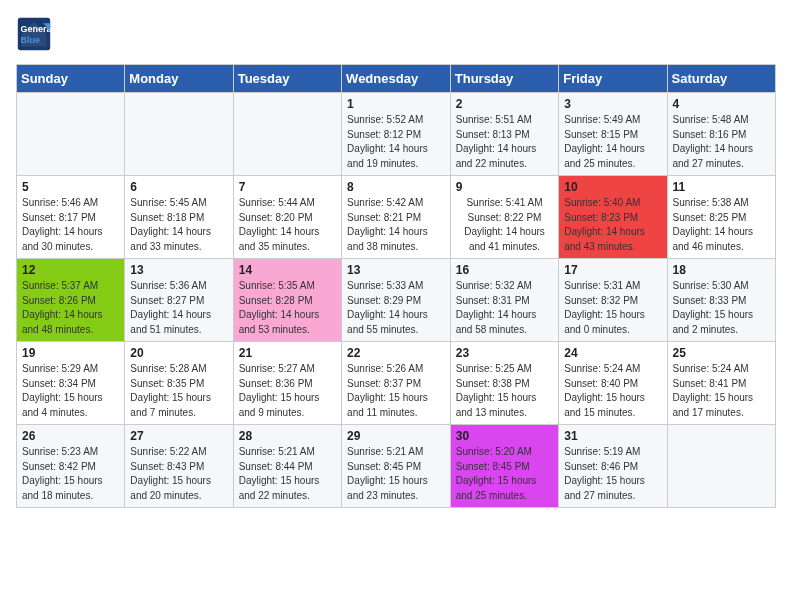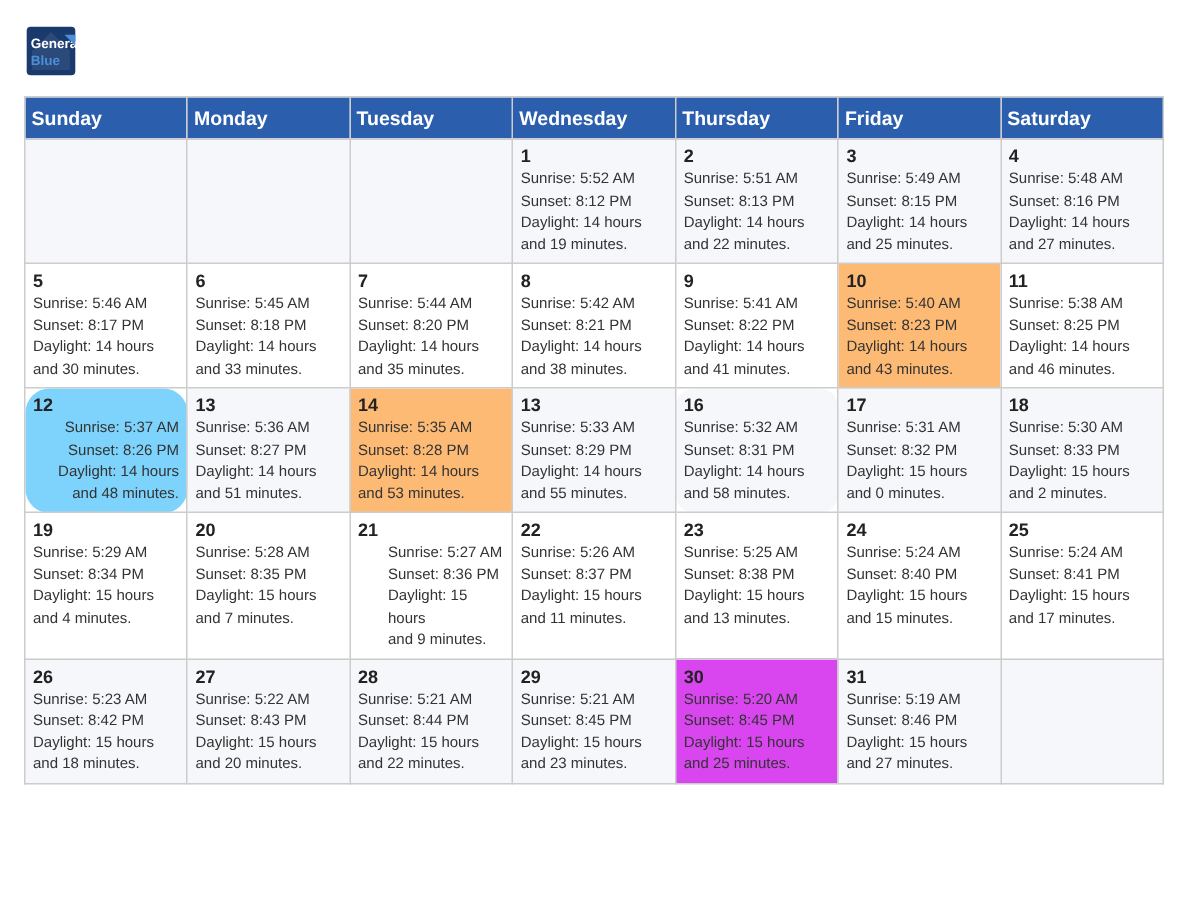--- a/index.html
+++ b/index.html
@@ -171,56 +171,56 @@
         </td>
         <td style="background: rgb(255, 255, 255);">
           <span class="day-num">8</span>
           <div class="day-info" style="white-space: pre-line;">Sunrise: 5:42 AM
 Sunset: 8:21 PM
 Daylight: 14 hours
 and 38 minutes.</div>
         </td>
         <td style="background: rgb(255, 255, 255);">
           <span class="day-num">9</span>
-          <div class="day-info" style="white-space: pre-line;">Sunrise: 5:41 AM
+          <div class="day-info" style="white-space: pre-line; text-align: center;">Sunrise: 5:41 AM
 Sunset: 8:22 PM
 Daylight: 14 hours
 and 41 minutes.</div>
         </td>
-        <td style="background: #fdba74; margin-left: 28px;">
+        <td style="background: #ef4444; margin-left: 28px;">
           <span class="day-num">10</span>
           <div class="day-info" style="white-space: pre-line;">Sunrise: 5:40 AM
 Sunset: 8:23 PM
 Daylight: 14 hours
 and 43 minutes.</div>
         </td>
         <td style="background: rgb(255, 255, 255);">
           <span class="day-num">11</span>
           <div class="day-info" style="white-space: pre-line;">Sunrise: 5:38 AM
 Sunset: 8:25 PM
 Daylight: 14 hours
 and 46 minutes.</div>
         </td>
       </tr>
       <tr>
-        <td style="background: #7dd3fc; border-radius: 16px;">
+        <td style="background: #84cc16;">
           <span class="day-num">12</span>
-          <div class="day-info" style="white-space: pre-line; text-align: right;">Sunrise: 5:37 AM
+          <div class="day-info" style="white-space: pre-line;">Sunrise: 5:37 AM
 Sunset: 8:26 PM
 Daylight: 14 hours
 and 48 minutes.</div>
         </td>
         <td style="background: rgb(245, 247, 250);">
           <span class="day-num">13</span>
           <div class="day-info" style="white-space: pre-line;">Sunrise: 5:36 AM
 Sunset: 8:27 PM
 Daylight: 14 hours
 and 51 minutes.</div>
         </td>
-        <td style="background: #fdba74; margin-top: 15px;">
+        <td style="background: #f9a8d4; margin-top: 15px;">
           <span class="day-num">14</span>
           <div class="day-info" style="white-space: pre-line;">Sunrise: 5:35 AM
 Sunset: 8:28 PM
 Daylight: 14 hours
 and 53 minutes.</div>
         </td>
         <td style="background: rgb(245, 247, 250);">
           <span class="day-num">13</span>
           <div class="day-info" style="white-space: pre-line;">Sunrise: 5:33 AM
 Sunset: 8:29 PM
@@ -259,21 +259,21 @@
         </td>
         <td style="background: rgb(255, 255, 255);">
           <span class="day-num">20</span>
           <div class="day-info" style="white-space: pre-line;">Sunrise: 5:28 AM
 Sunset: 8:35 PM
 Daylight: 15 hours
 and 7 minutes.</div>
         </td>
         <td style="background: rgb(255, 255, 255);">
           <span class="day-num">21</span>
-          <div class="day-info" style="white-space: pre-line; margin-left: 20px;">Sunrise: 5:27 AM
+          <div class="day-info" style="white-space: pre-line;">Sunrise: 5:27 AM
 Sunset: 8:36 PM
 Daylight: 15 hours
 and 9 minutes.</div>
         </td>
         <td style="background: rgb(255, 255, 255);">
           <span class="day-num">22</span>
           <div class="day-info" style="white-space: pre-line;">Sunrise: 5:26 AM
 Sunset: 8:37 PM
 Daylight: 15 hours
 and 11 minutes.</div>

